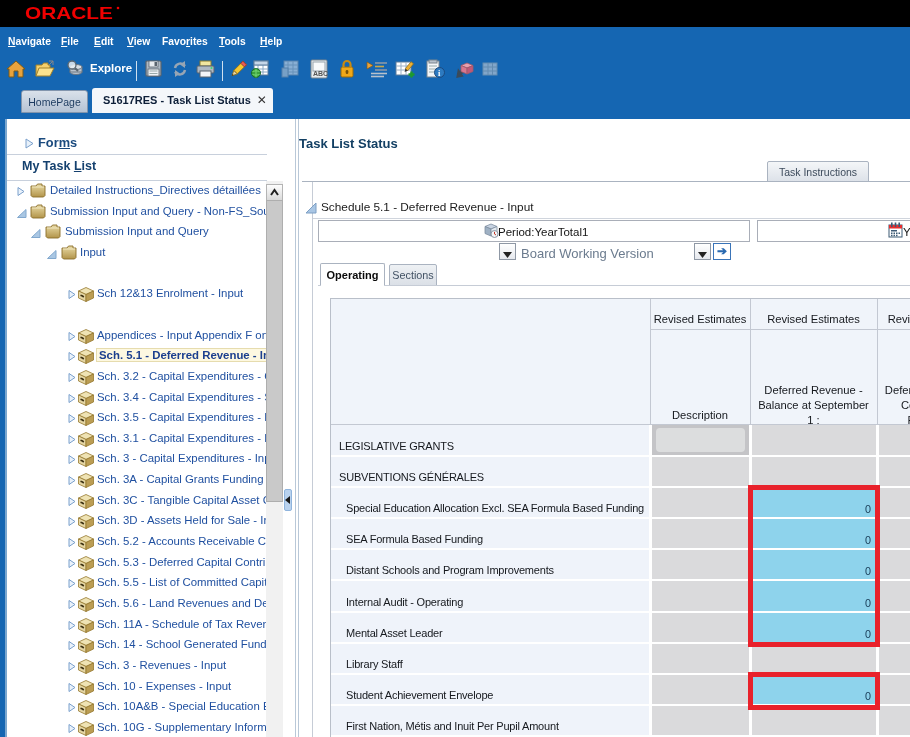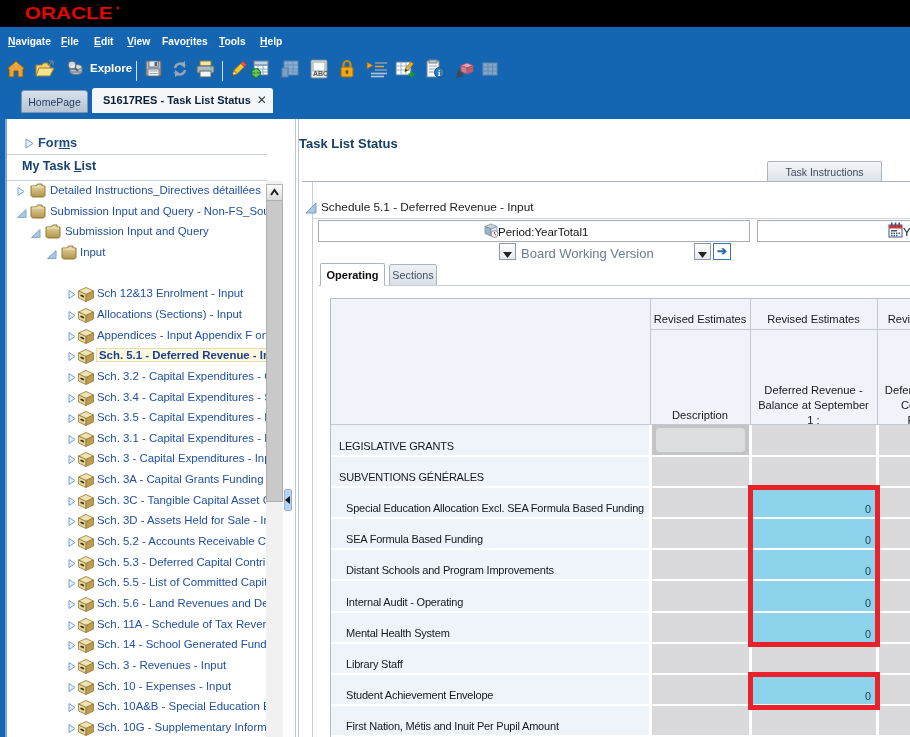--- a/index.html
+++ b/index.html
@@ -41,21 +41,21 @@
 #sbtn{left:266px;top:184px;width:17px;height:18px;background:linear-gradient(#fdfdfd,#d8d8d8);border:1px solid #b4b4b4}
 #sthumb{left:266px;top:200px;width:17px;height:302px;background:#c9c9c9;border:1px solid #aeaeae}
 
 #sparrow{left:284px;top:489px;width:8px;height:22px;background:#b9d2ee;border:1px solid #8fb4dd;border-radius:2px}
 
 #rline1{left:295px;top:119px;width:1px;height:618px;background:#b9c8d8}
 #rline2{left:298px;top:119px;width:1px;height:618px;background:#b9c8d8}
 #rtitle{left:299px;top:136px;font-size:13px;font-weight:bold;color:#123f63}
 
 #ttab1{left:302px;top:160px;width:456px;height:22px;background:#fff;border:1px solid #aab3c0;border-bottom:none;font-weight:bold;font-size:11.5px;color:#111;line-height:21px;padding-left:8px;white-space:nowrap;overflow:hidden}
-#ttab2{left:767px;top:161px;width:115px;height:21px;background:linear-gradient(#f4f6f8,#dde2e9);border:1px solid #aab3c0;font-size:10.5px;color:#3d4b5c;text-align:center;line-height:20px;border-radius:2px 2px 0 0}
+#ttab2{left:767px;top:161px;width:102px;height:21px;background:linear-gradient(#f4f6f8,#dde2e9);border:1px solid #aab3c0;font-size:10.5px;color:#3d4b5c;text-align:center;line-height:20px;border-radius:2px 2px 0 0}
 #ttabline{left:302px;top:181px;width:608px;height:1px;background:#aab3c0}
 #formbox{left:312px;top:182px;width:598px;height:555px;background:#fff;border-left:1px solid #c6ccd6}
 
 #schtri{left:305px;top:202px}
 #schtxt{left:321px;top:200px;font-size:11.8px;color:#1a1a1a}
 #schline{left:313px;top:218px;width:597px;height:1px;background:#d0d5dd}
 
 #pov1{left:318px;top:220px;width:432px;height:22px;background:#fff;border:1px solid #a9aeb8}
 #pov2{left:757px;top:220px;width:153px;height:22px;background:#fff;border:1px solid #a9aeb8;border-right:none}
 #povtxt{left:498px;top:226px;font-size:11.5px;color:#141414}
@@ -276,32 +276,20 @@
         <svg class="tarr" style="left:61px" width="8" height="11">
           <polygon points="1,1.5 7,5.5 1,9.5" fill="#eaf2fb" stroke="#7aa0cc" stroke-width="1"></polygon>
         </svg>
         <svg class="ticon" style="left:71px;top:3px" width="16" height="15" viewBox="0 0 16 15">
 <polygon points="8,0.5 15.5,4 8,7.5 0.5,4" fill="#efe3b4" stroke="#96792e" stroke-width="0.8"></polygon>
 <polygon points="0.5,4 8,7.5 8,14.5 0.5,11" fill="#e5d6a4" stroke="#96792e" stroke-width="0.8"></polygon>
 <polygon points="15.5,4 8,7.5 8,14.5 15.5,11" fill="#bb9d54" stroke="#96792e" stroke-width="0.8"></polygon>
 <path d="M2.5 8.2 L4.5 9 L5.8 10" stroke="#3a2f10" stroke-width="1.6" fill="none"></path>
 </svg>
         <span class="tt" style="left:90px">Sch 12&amp;13 Enrolment - Input</span>
-      </div>
-<div class="trow" style="top:124px">
-        <svg class="tarr" style="left:61px" width="8" height="11">
-          <polygon points="1,1.5 7,5.5 1,9.5" fill="#eaf2fb" stroke="#7aa0cc" stroke-width="1"></polygon>
-        </svg>
-        <svg class="ticon" style="left:71px;top:3px" width="16" height="15" viewBox="0 0 16 15">
-<polygon points="8,0.5 15.5,4 8,7.5 0.5,4" fill="#efe3b4" stroke="#96792e" stroke-width="0.8"></polygon>
-<polygon points="0.5,4 8,7.5 8,14.5 0.5,11" fill="#e5d6a4" stroke="#96792e" stroke-width="0.8"></polygon>
-<polygon points="15.5,4 8,7.5 8,14.5 15.5,11" fill="#bb9d54" stroke="#96792e" stroke-width="0.8"></polygon>
-<path d="M2.5 8.2 L4.5 9 L5.8 10" stroke="#3a2f10" stroke-width="1.6" fill="none"></path>
-</svg>
-        <span class="tt" style="left:90px">Allocations (Sections) - Input</span>
       </div>
 <div class="trow" style="top:145px">
         <svg class="tarr" style="left:61px" width="8" height="11">
           <polygon points="1,1.5 7,5.5 1,9.5" fill="#eaf2fb" stroke="#7aa0cc" stroke-width="1"></polygon>
         </svg>
         <svg class="ticon" style="left:71px;top:3px" width="16" height="15" viewBox="0 0 16 15">
 <polygon points="8,0.5 15.5,4 8,7.5 0.5,4" fill="#efe3b4" stroke="#96792e" stroke-width="0.8"></polygon>
 <polygon points="0.5,4 8,7.5 8,14.5 0.5,11" fill="#e5d6a4" stroke="#96792e" stroke-width="0.8"></polygon>
 <polygon points="15.5,4 8,7.5 8,14.5 15.5,11" fill="#bb9d54" stroke="#96792e" stroke-width="0.8"></polygon>
 <path d="M2.5 8.2 L4.5 9 L5.8 10" stroke="#3a2f10" stroke-width="1.6" fill="none"></path>
@@ -636,21 +624,21 @@
 <div class="dcell" style="left:652px;top:581px;width:97px;height:30px"></div>
 <div class="bcell" style="left:752px;top:581px;width:124px;height:30px"></div>
 <div class="zero" style="left:752px;top:597px;width:119px">0</div>
 <div class="dcell" style="left:879px;top:581px;width:31px;height:30px"></div>
 <div class="rowlab" style="left:346px;top:596px">Internal Audit - Operating</div>
 <div class="dcell" style="left:331px;top:613px;width:318px;height:29px;background:#eff3fa"></div>
 <div class="dcell" style="left:652px;top:613px;width:97px;height:29px"></div>
 <div class="bcell" style="left:752px;top:613px;width:124px;height:29px"></div>
 <div class="zero" style="left:752px;top:628px;width:119px">0</div>
 <div class="dcell" style="left:879px;top:613px;width:31px;height:29px"></div>
-<div class="rowlab" style="left:346px;top:627px">Mental Health System</div>
+<div class="rowlab" style="left:346px;top:627px">Mental Asset Leader</div>
 <div class="dcell" style="left:331px;top:644px;width:318px;height:29px;background:#eff3fa"></div>
 <div class="dcell" style="left:652px;top:644px;width:97px;height:29px"></div>
 <div class="dcell" style="left:752px;top:644px;width:124px;height:29px"></div>
 <div class="dcell" style="left:879px;top:644px;width:31px;height:29px"></div>
 <div class="rowlab" style="left:346px;top:658px">Library Staff</div>
 <div class="dcell" style="left:331px;top:675px;width:318px;height:29px;background:#eff3fa"></div>
 <div class="dcell" style="left:652px;top:675px;width:97px;height:29px"></div>
 <div class="bcell" style="left:752px;top:675px;width:124px;height:29px"></div>
 <div class="zero" style="left:752px;top:690px;width:119px">0</div>
 <div class="dcell" style="left:879px;top:675px;width:31px;height:29px"></div>

